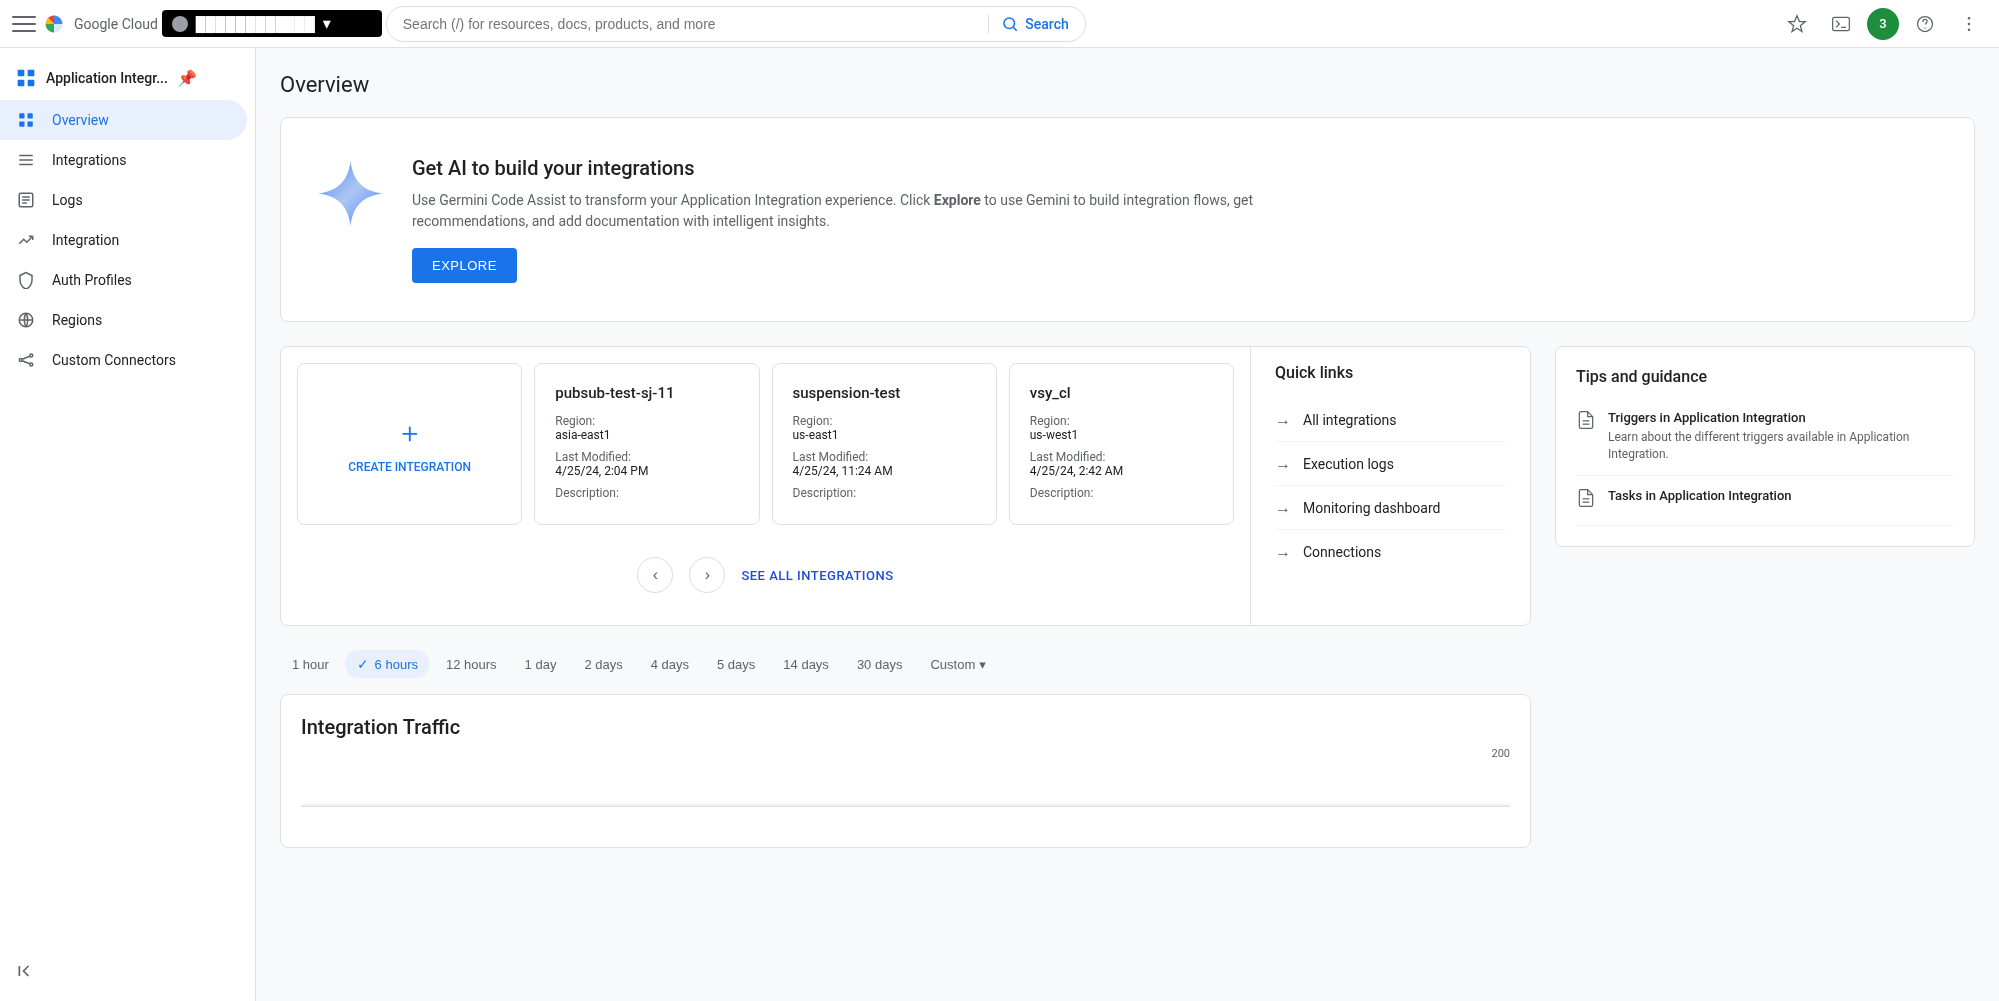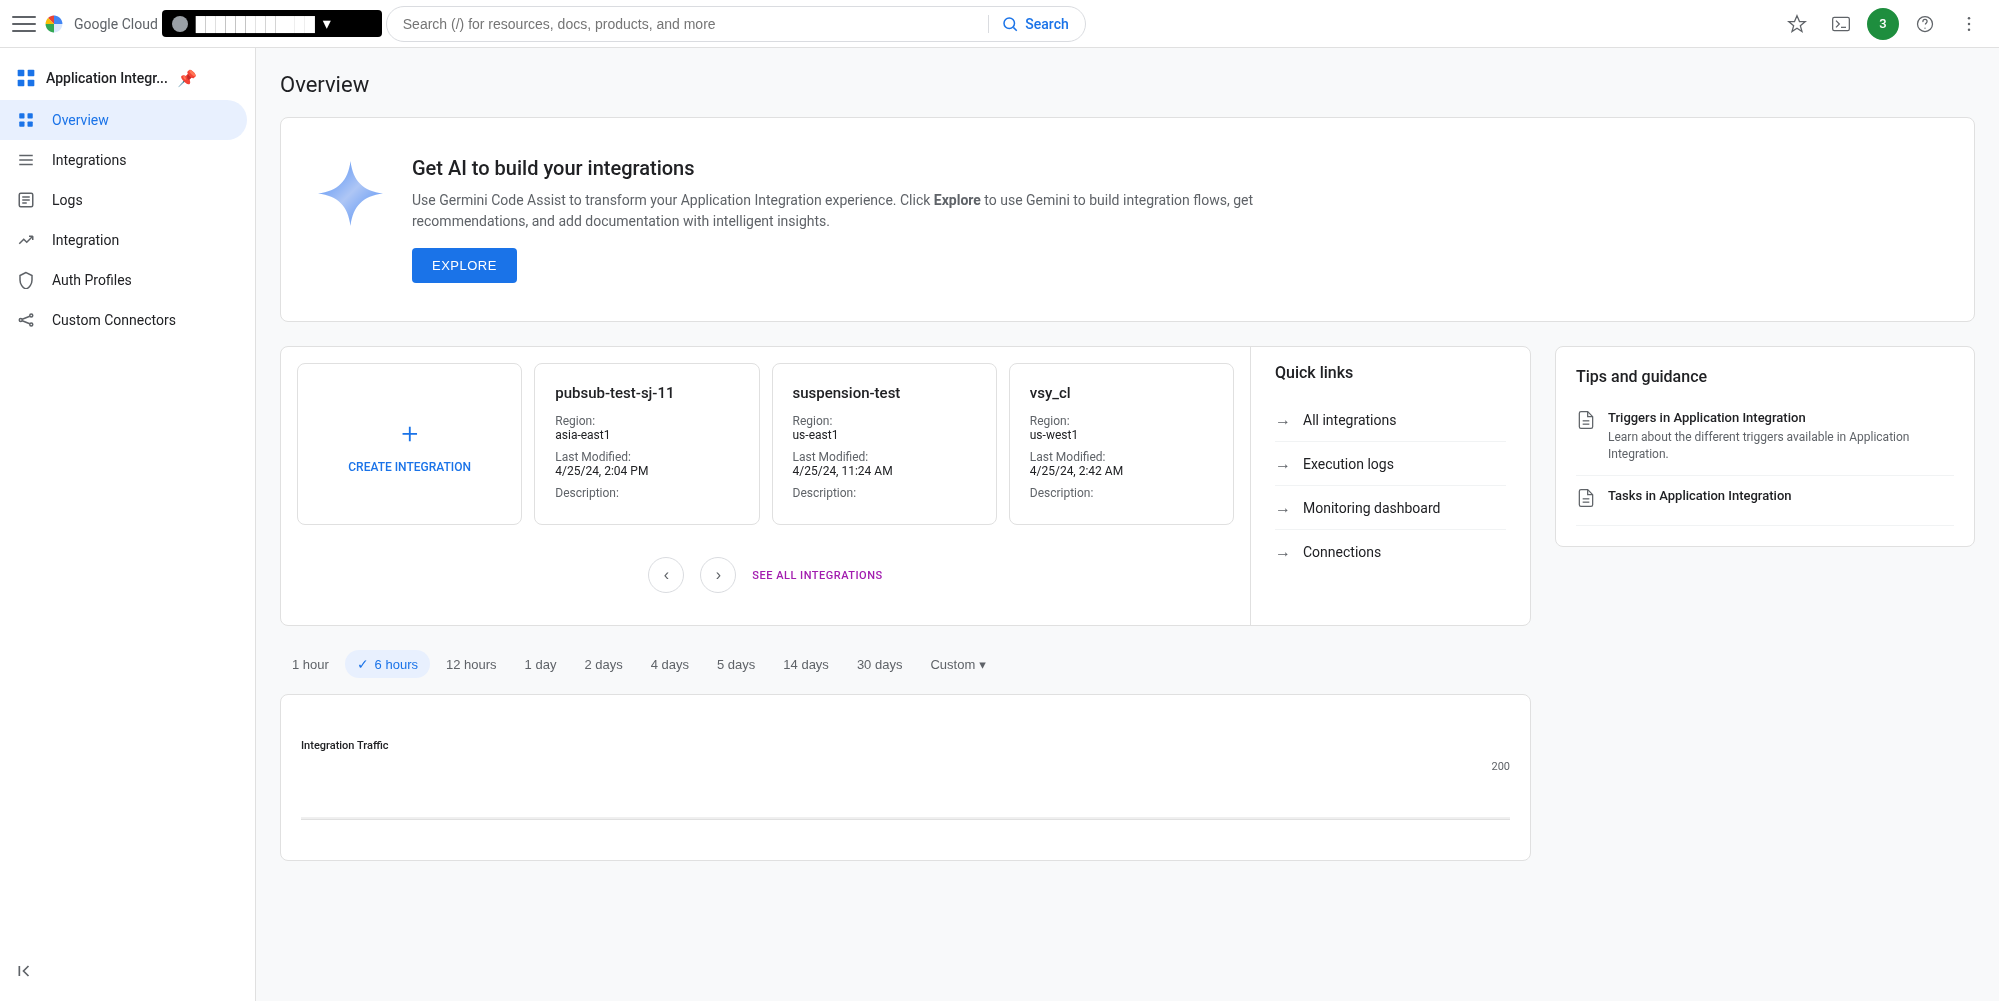--- a/index.html
+++ b/index.html
@@ -94,39 +94,39 @@
     .quick-link-item:last-child { border-bottom: none; }
     .arrow-icon { color: #5f6368; font-size: 16px; }
 
     
     .pagination { display: flex; align-items: center; justify-content: center; gap: 16px; padding: 16px 0; }
     .page-btn {
       width: 36px; height: 36px; border-radius: 50%; border: 1px solid #dadce0;
       display: flex; align-items: center; justify-content: center; cursor: pointer; color: #5f6368; background: #fff;
       font-size: 16px;
     }
-    .see-all-link { color: #a21caf; font-size: 11px; font-weight: 500; cursor: pointer; letter-spacing: 0.5px; }
+    .see-all-link { color: #1d4ed8; font-size: 13px; font-weight: 500; cursor: pointer; letter-spacing: 0.5px; }
 
     
     .time-filter { display: flex; align-items: center; gap: 4px; padding: 8px 0; }
     .time-btn {
       padding: 6px 12px; border-radius: 4px; cursor: pointer; font-size: 13px;
       color: #5f6368; border: none; background: transparent;
     }
     .time-btn.active {
       background: #e8f0fe; color: #1a73e8; display: flex; align-items: center; gap: 6px;
       border-radius: 16px;
     }
     .check-icon { color: #1a73e8; font-size: 14px; }
     .custom-btn { display: flex; align-items: center; gap: 4px; }
 
     
     .traffic-section { background: #fff; border: 1px solid #e0e0e0; border-radius: 8px; padding: 20px; }
     .traffic-header { display: flex; align-items: center; justify-content: space-between; margin-bottom: 8px; }
-    .traffic-title { font-size: 11px; font-weight: 500; margin-top: 24px; }
+    .traffic-title { font-size: 20px; font-weight: 500; }
     .chart-area { height: 80px; position: relative; }
     .chart-y-label { position: absolute; right: 0; top: 0; font-size: 11px; color: #5f6368; }
     .chart-line {
       width: 100%; height: 60px; border-bottom: 1px solid #e0e0e0;
       display: flex; align-items: flex-end;
     }
     .tips-title { font-size: 16px; font-weight: 500; margin-bottom: 12px; }
     .tip-item { display: flex; gap: 12px; padding: 12px 0; border-bottom: 1px solid #f1f3f4; }
     .tip-icon { color: #5f6368; font-size: 20px; flex-shrink: 0; }
     .tip-title { font-size: 13px; font-weight: 500; color: #202124; margin-bottom: 4px; }
@@ -269,20 +269,30 @@
 
     <div class="sidebar-item">
       <span class="sidebar-icon">
         <svg width="18" height="18" viewBox="0 0 24 24" fill="none" stroke="#5f6368" stroke-width="2">
             <path d="M12 2L4 6v6c0 5.5 3.5 10.7 8 12 4.5-1.3 8-6.5 8-12V6L12 2z"></path>
           </svg>
       </span>
       <span>Auth Profiles</span>
     </div>
 
+    <div class="sidebar-item">
+      <span class="sidebar-icon">
+        <svg width="18" height="18" viewBox="0 0 24 24" fill="none" stroke="#5f6368" stroke-width="2">
+            <circle cx="12" cy="12" r="9"></circle>
+            <line x1="3" y1="12" x2="21" y2="12"></line>
+            <path d="M12 3C9 7 9 17 12 21M12 3c3 4 3 14 0 18"></path>
+          </svg>
+      </span>
+      <span>Regions</span>
+    </div>
 
     <div class="sidebar-item">
       <span class="sidebar-icon">
         <svg width="18" height="18" viewBox="0 0 24 24" fill="none" stroke="#5f6368" stroke-width="2">
             <circle cx="5" cy="12" r="2"></circle>
             <circle cx="19" cy="6" r="2"></circle>
             <circle cx="19" cy="18" r="2"></circle>
             <line x1="7" y1="11" x2="17" y2="7"></line>
             <line x1="7" y1="13" x2="17" y2="17"></line>
           </svg>

